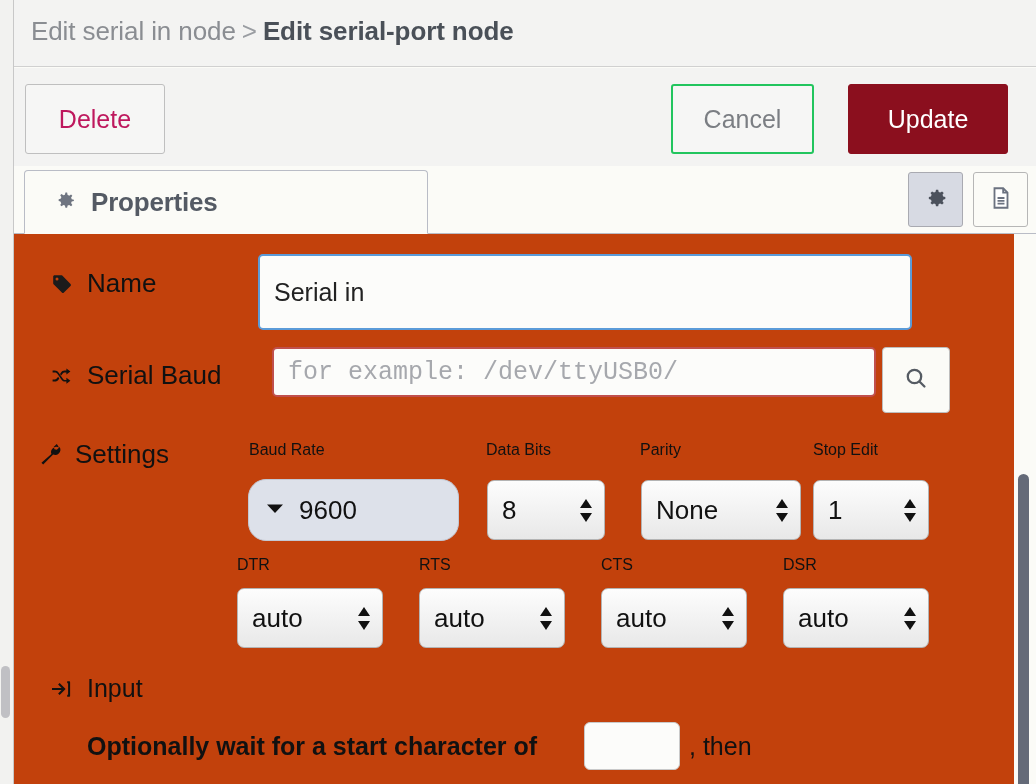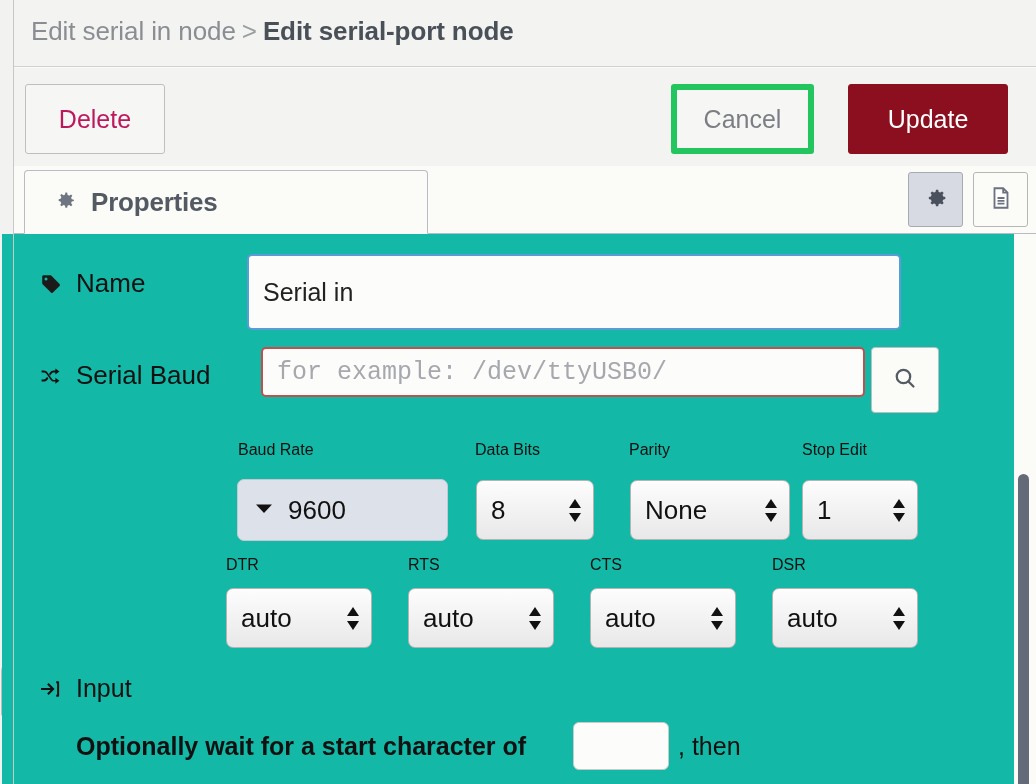--- a/index.html
+++ b/index.html
@@ -95,21 +95,21 @@
     width: 140px; height: 70px;
     background: #f6f6f5;
     border: 1px solid #bfbfbf;
     border-radius: 3px;
     color: #be185d;
   }
   .btn-cancel {
     left: 657px; top: 16px;
     width: 143px; height: 70px;
     background: #f6f6f5;
-    border: 6px solid #22c55e;
+    border: 2px solid #22c55e;
     border-radius: 3px;
     color: #7b7e83;
   }
   .btn-update {
     left: 834px; top: 16px;
     width: 160px; height: 70px;
     background: #8b0f1e;
     border: 1px solid #8b0f1e;
     border-radius: 3px;
     color: #ffffff;
@@ -173,24 +173,24 @@
     cursor: pointer;
   }
   .tool-btn.active {
     background: #d7dae3;
     border-color: #a9aab1;
   }
 
   
   .form {
     position: absolute;
-    left: 2px; top: 234px;
+    left: 13px; top: 234px;
     width: 1022px;
     height: 550px;
-    background: #14b8a6;
+    background: #c2410c;
     overflow: hidden;
   }
 
   .field-label {
     position: absolute;
     display: flex;
     align-items: center;
     font-size: 26px;
     color: #111111;
     white-space: nowrap;
@@ -409,23 +409,31 @@
     <input class="text error" style="left: 259px; top: 113px; width: 604px; height: 50px; font-family: Liberation Mono, monospace;" placeholder="for example: /dev/ttyUSB0/">
     <div class="search-btn" style="left:869px; top:113px; width:68px; height:66px;">
       <span>
         <svg width="26" height="26" viewBox="0 0 24 24" fill="none" stroke="#555b63" stroke-width="2.1" stroke-linecap="round">
           <circle cx="10.6" cy="10.6" r="6.2"></circle>
           <path d="M15.4 15.4l4.4 4.4"></path>
         </svg>
       </span>
     </div>
 
+    <div class="field-label" style="left:22px; top:205px;">
+      <span class="lbl-icon">
+        <svg width="26" height="26" viewBox="0 0 24 24" fill="#111111">
+          <path d="M20.3 5.1a4.9 4.9 0 0 0-5.9.8 4.9 4.9 0 0 0-1.1 5.2L4.1 19.2l1.6 1.6 9.2-9.2a4.9 4.9 0 0 0 5.2-1.1 4.9 4.9 0 0 0 .8-5.9l-2.6 2.6-2.2-.6-.6-2.2 2.8-2.5z"></path>
+        </svg>
+      </span>
+      <span>Settings</span>
+    </div>
 
     <div class="sub-label" style="left:236px; top:207px;">Baud Rate</div>
-    <div class="combo" style="left:235px; top:245px; width:211px; height:62px;">
+    <div class="combo" style="left:235px; top:245px; width:211px; height:62px;border-radius:18px;">
       <span class="caret">
         <svg width="20" height="14" viewBox="0 0 20 14">
             <path d="M2 3.5h16L10 12z" fill="#111111"></path>
           </svg>
       </span>
       <span class="combo-value">9600</span>
     </div>
 
     <div class="sub-label" style="left:473px; top:207px;">Data Bits</div>
     <div class="sel" style="left:474px; top:246px; width:118px; height:60px;">

